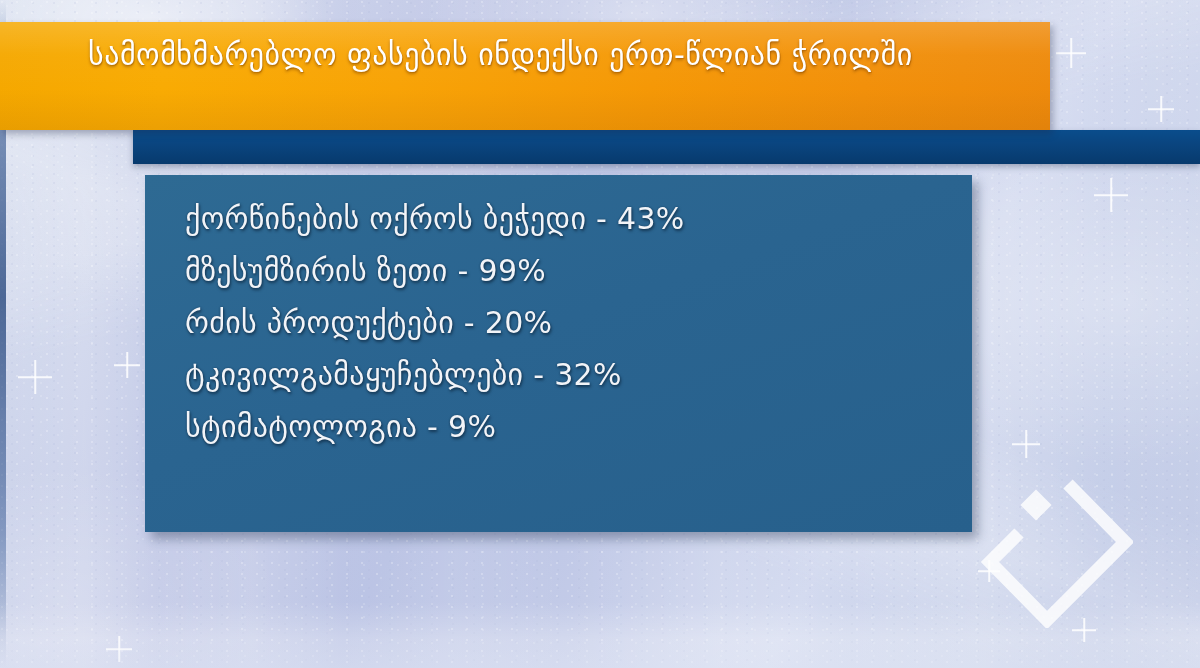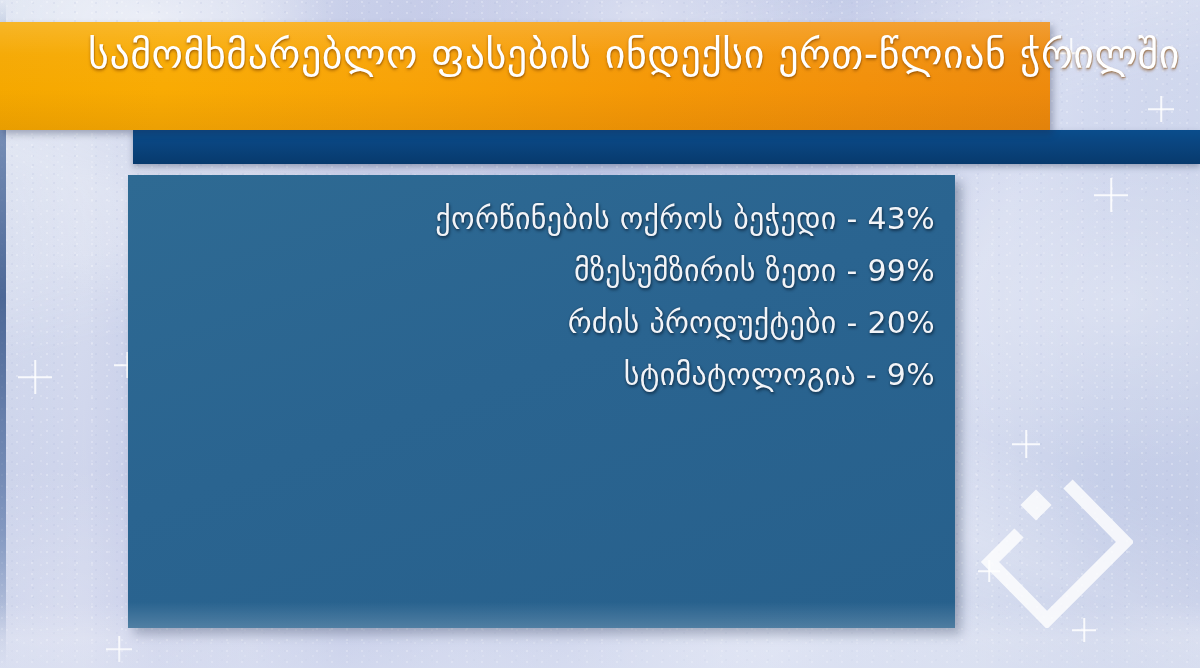--- a/index.html
+++ b/index.html
@@ -150,21 +150,21 @@
       rgba(120,60,0,.10) 100%);
   }
   .header-title {
     position: absolute;
     left: 88px;
     top: 0;
     height: 108px;
     display: flex;
     align-items: center;
     color: #ffffff;
-    font-size: 40px;
+    font-size: 30px;
     letter-spacing: .5px;
     white-space: nowrap;
     text-shadow:
        0 2px 3px rgba(120,62,0,.55),
        1px 1px 0 rgba(150,80,0,.30);
   }
 
   
   .subbar {
     position: absolute;
@@ -172,27 +172,26 @@
     top: 130px;
     right: 0;
     height: 34px;
     background: linear-gradient(180deg, #0a4d8c 0%, #0a447e 45%, #073a6d 100%);
     box-shadow: 0 3px 6px rgba(20,35,65,.30);
   }
 
   
   .panel {
     position: absolute;
-    left: 128px;
+    left: 145px;
     top: 175px;
     width: 827px;
-    height: 453px;
+    height: 357px;
     background: linear-gradient(160deg, #2e6a93 0%, #2a6490 45%, #27608c 100%);
     box-shadow: 6px 7px 10px rgba(40,55,85,.38);
-    text-align: right;
   }
 
   .panel-list {
     position: absolute;
     left: 40px;
     top: 18px;
     right: 20px;
   }
 
   .list-item {
@@ -256,20 +255,21 @@
   <div class="header-bar">
     <div class="gloss"></div>
   </div>
   <div class="header-title">სამომხმარებლო ფასების ინდექსი ერთ-წლიან ჭრილში</div>
 
   <div class="panel">
     <div class="panel-list">
       <div class="list-item">ქორწინების ოქროს ბეჭედი - 43%</div>
       <div class="list-item">მზესუმზირის ზეთი - 99%</div>
       <div class="list-item">რძის პროდუქტები - 20%</div>
+      <div class="list-item">ტკივილგამაყუჩებლები - 32%</div>
       <div class="list-item">სტიმატოლოგია - 9%</div>
     </div>
   </div>
 
   <div class="logo">
     <svg viewBox="0 0 158 152" xmlns="http://www.w3.org/2000/svg" aria-hidden="true">
       <g fill="none" stroke="#ffffff" stroke-width="13" stroke-linejoin="miter">
         <path d="M93 8 L150 66 L72 144 L15 86 L44 57"></path>
       </g>
       <rect x="50" y="18" width="22" height="22" transform="rotate(45 61 29)" fill="#ffffff"></rect>

